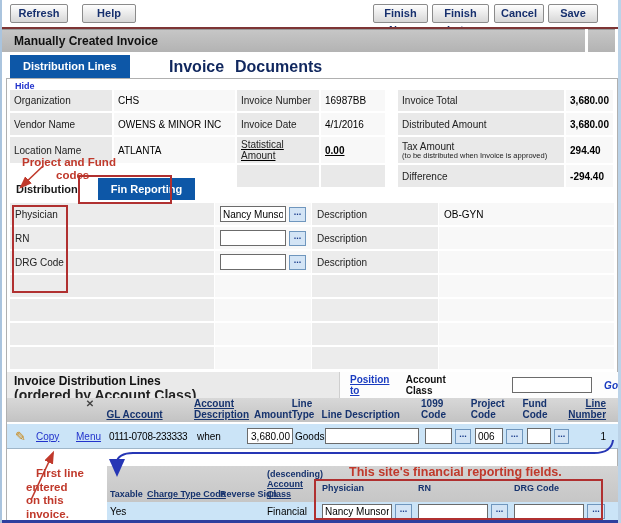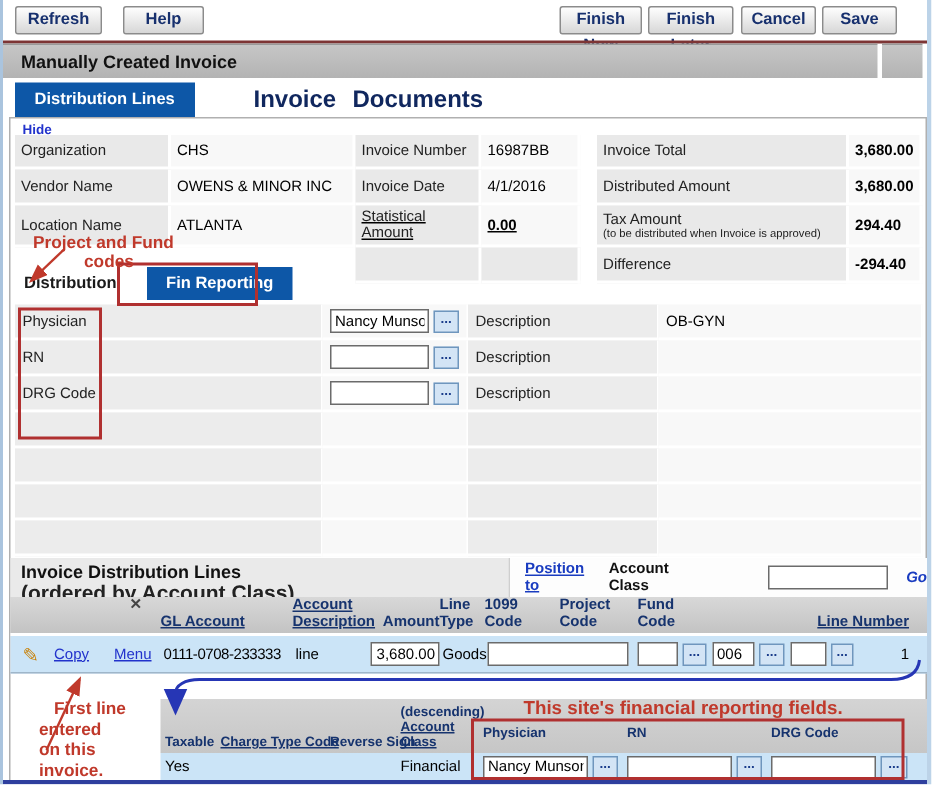--- a/index.html
+++ b/index.html
@@ -272,39 +272,42 @@
         </div>
       <div class="hdr c-adesc">
           <span class="u">Account Description</span>
         </div>
       <div class="hdr c-amt">
           <span>Amount</span>
         </div>
       <div class="hdr c-ltype">
           <span>Line Type</span>
         </div>
+      <div class="hdr c-ldesc">
+          <span>Line Description</span>
+        </div>
       <div class="hdr c-1099">
           <span>1099 Code</span>
         </div>
       <div class="hdr c-proj">
           <span>Project Code</span>
         </div>
       <div class="hdr c-fund">
           <span>Fund Code</span>
         </div>
       <div class="hdr c-lnum">
           <span class="u">Line Number</span>
         </div>
     </div>
     <div class="mrow">
       <div class="mc c-edit"><span class="pencil">✎</span></div>
       <div class="mc c-copy"><span class="link">Copy</span></div>
       <div class="mc c-menu"><span class="link">Menu</span></div>
       <div class="mc c-gl glval">0111-0708-233333</div>
-      <div class="mc c-adesc">line</div>
+      <div class="mc c-adesc">when</div>
       <div class="mc c-amt"><input class="inp" style="width: 46px; text-align: right;" value="3,680.00"></div>
       <div class="mc c-ltype">Goods</div>
       <div class="mc c-ldesc"><input class="inp" style="width: 94px;" value=""></div>
       <div class="mc c-1099" style="display:flex;align-items:center;">
           <input class="inp" style="width: 27px;" value="">
           <span class="lookup">...</span>
         </div>
       <div class="mc c-proj" style="display:flex;align-items:center;">
           <input class="inp" style="width: 28px;" value="006">
           <span class="lookup">...</span>

